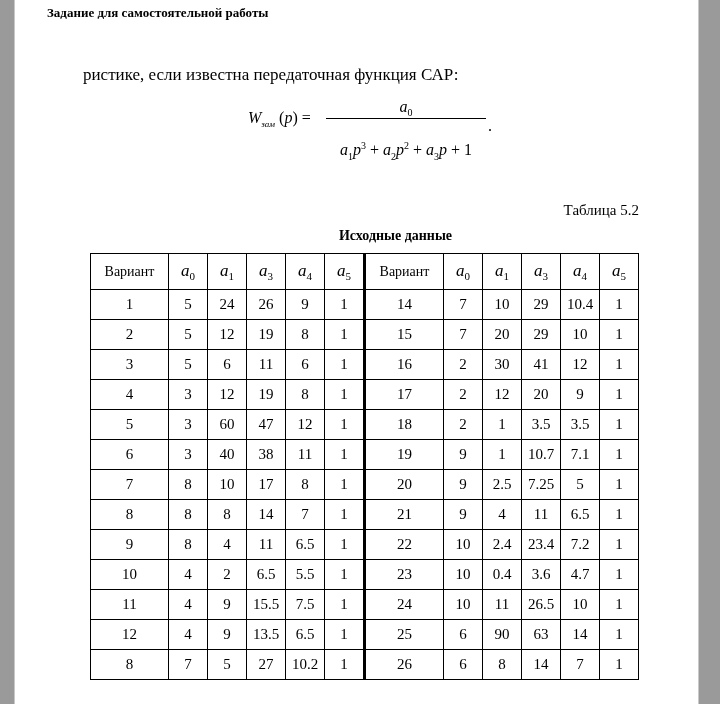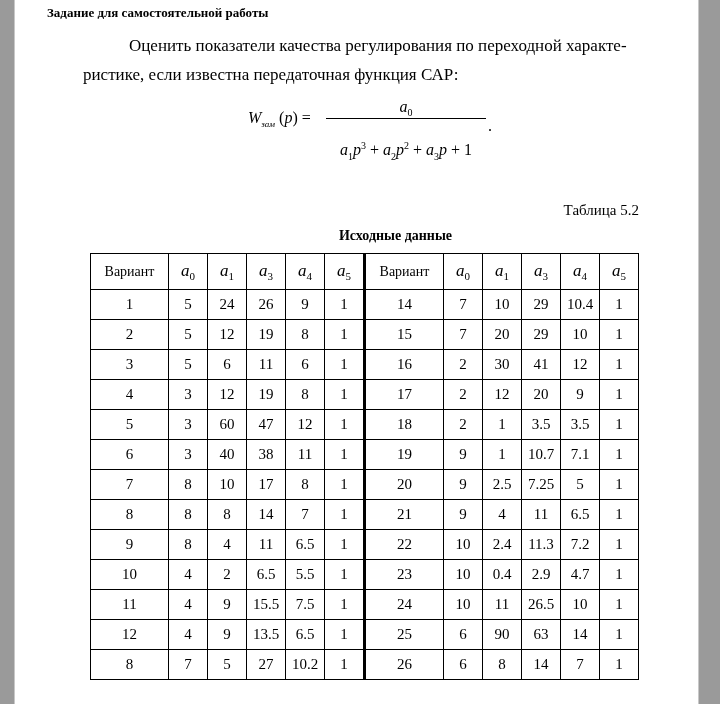--- a/index.html
+++ b/index.html
@@ -64,21 +64,21 @@
   .th-a { font-style: italic; font-size: 17px; }
   .th-a sub { font-style: normal; font-size: 11px; }
 </style>
 </head>
 <body>
 
 <div class="page">
   <div class="heading">Задание для самостоятельной работы</div>
 
   <div class="para p1">
-    <span class="indent"></span><span>Оценить показатели качества регулирования по переходной характе-</span><br>
+    <span class="indent"></span><br>
     <span>ристике, если известна передаточная функция САР:</span>
   </div>
 
   <div class="formula">
     <span class="lhs">
       <span>W</span><sub>зам</sub><span class="up"> (</span>p<span class="up">) =</span>
     </span>
     <div class="frac">
       <div class="num">
         <span>a</span><sub>0</sub>
@@ -234,35 +234,35 @@
         <tr>
           <td>9</td>
           <td>8</td>
           <td>4</td>
           <td>11</td>
           <td>6.5</td>
           <td class="sep">1</td>
           <td>22</td>
           <td>10</td>
           <td>2.4</td>
-          <td>11.3</td>
+          <td>23.4</td>
           <td>7.2</td>
           <td>1</td>
         </tr>
         <tr>
           <td>10</td>
           <td>4</td>
           <td>2</td>
           <td>6.5</td>
           <td>5.5</td>
           <td class="sep">1</td>
           <td>23</td>
           <td>10</td>
           <td>0.4</td>
-          <td>2.9</td>
+          <td>3.6</td>
           <td>4.7</td>
           <td>1</td>
         </tr>
         <tr>
           <td>11</td>
           <td>4</td>
           <td>9</td>
           <td>15.5</td>
           <td>7.5</td>
           <td class="sep">1</td>

